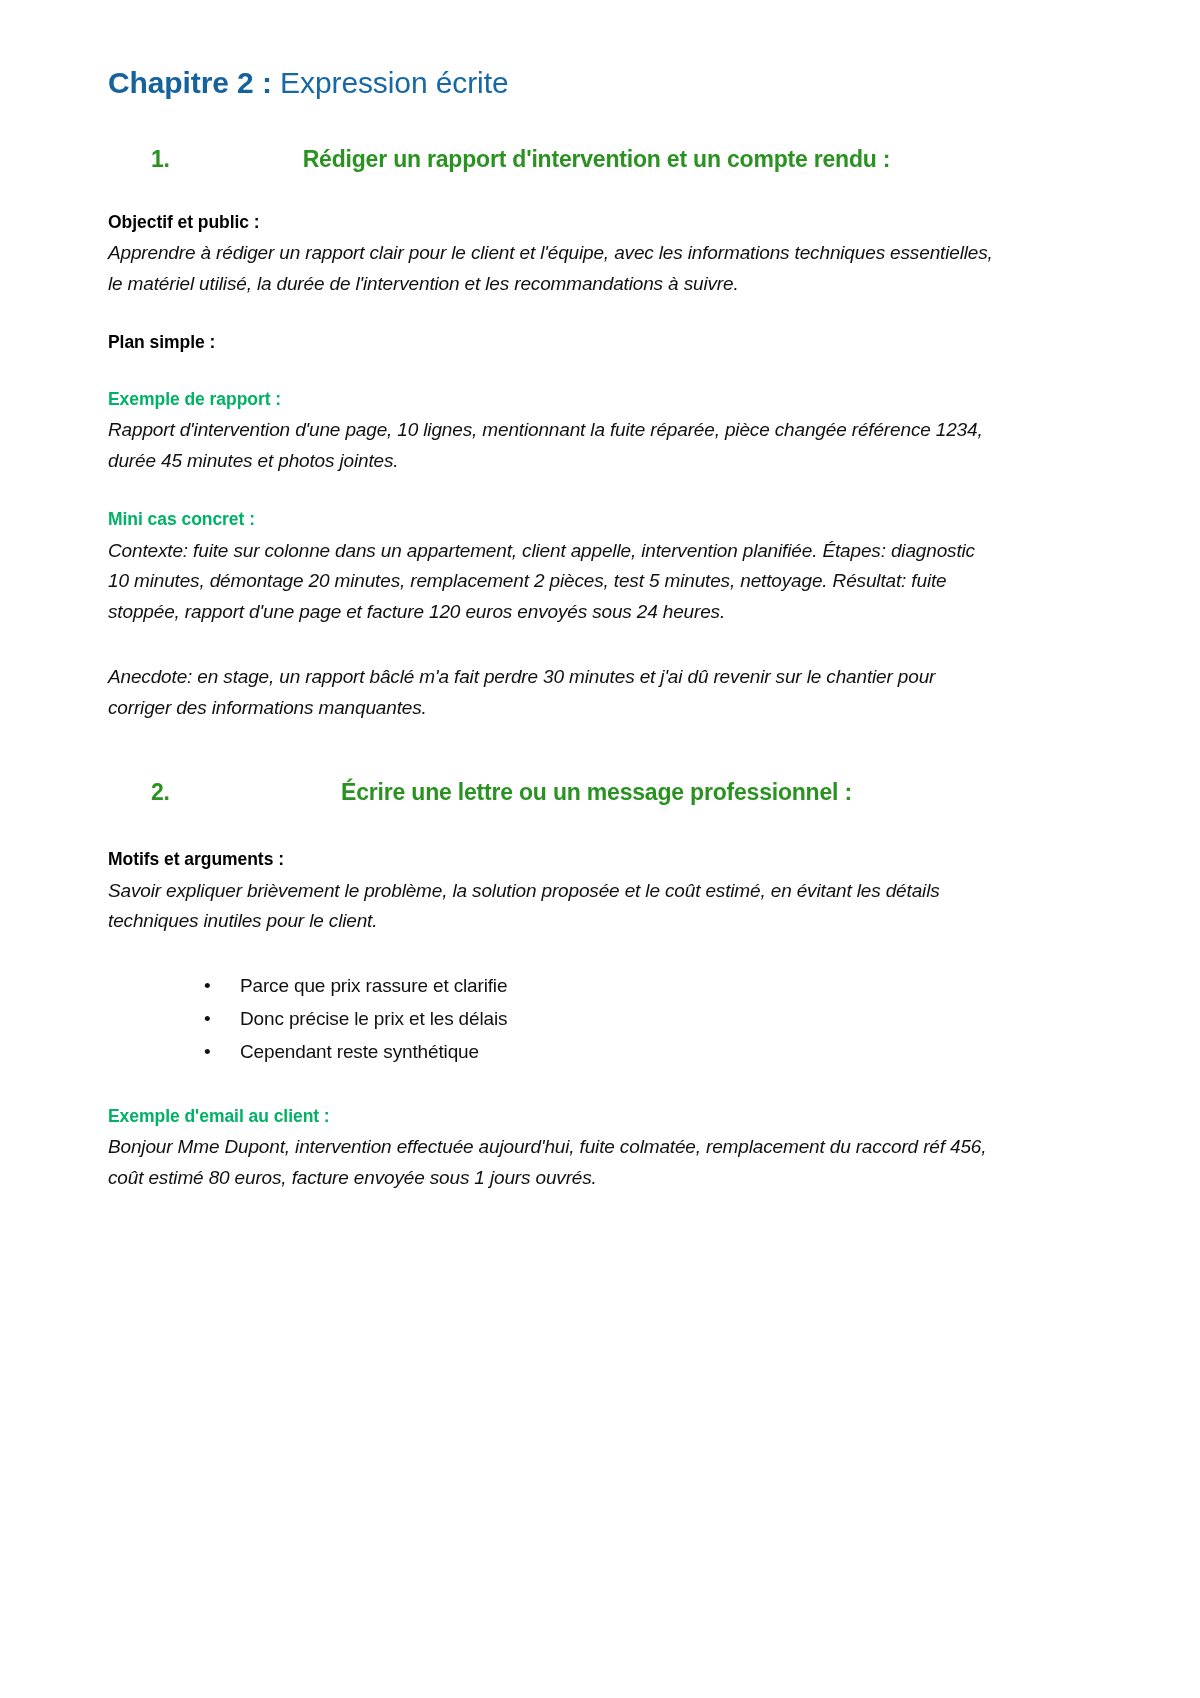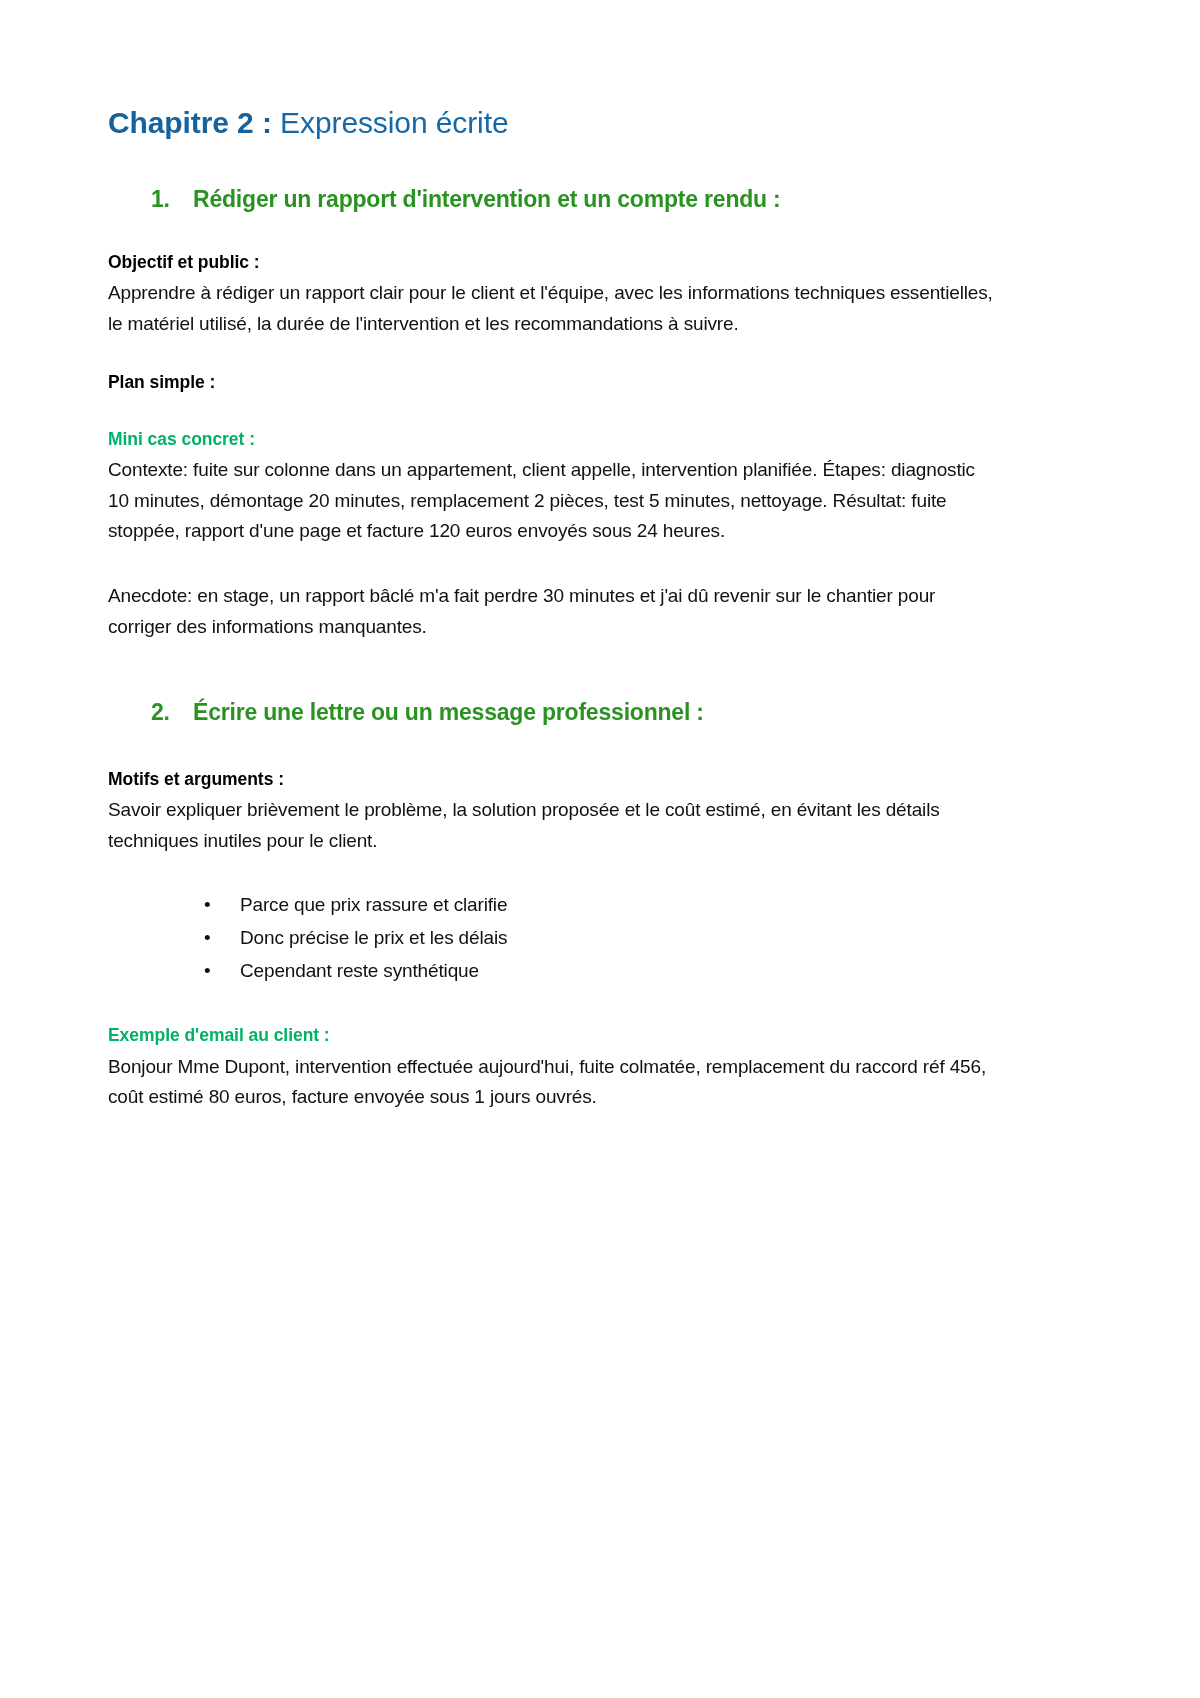--- a/index.html
+++ b/index.html
@@ -13,21 +13,21 @@
     font-family: "Liberation Sans", sans-serif;
     color: #000000;
     -webkit-font-smoothing: antialiased;
   }
   .page {
     position: relative;
     width: 1200px;
     height: 1698px;
     background: #ffffff;
     box-sizing: border-box;
-    padding: 104px 200px 0 108px;
+    padding: 64px 200px 0 108px;
   }
   .content {
     width: 892px;
   }
 
   
   .chapter-title {
     font-size: 30px;
     line-height: 1.25;
     color: #1668a6;
@@ -52,20 +52,21 @@
     letter-spacing: -0.2px;
   }
   .section-heading .num {
     width: 42px;
     flex: 0 0 42px;
     font-weight: 700;
     color: #2a9220;
   }
   .section-heading .section-text {
     flex: 1;
+    text-align: center;
   }
   .section-heading.second {
     margin-top: 56px;
     margin-bottom: 40px;
   }
 
   
   .block {
     margin: 0 0 30px 0;
   }
@@ -82,20 +83,21 @@
   .sub-heading.green {
     color: #00b265;
   }
 
   .para {
     font-size: 19px;
     line-height: 1.62;
     color: #111111;
     margin: 0;
     letter-spacing: -0.15px;
+    font-style: italic;
   }
 
   .spaced-para {
     margin-top: 34px;
   }
 
   
   .bullet-list {
     list-style: none;
     margin: 34px 0 36px 0;
@@ -137,20 +139,24 @@
 
     <div class="block">
       <div class="sub-heading">Objectif et public :</div>
       <p class="para">Apprendre à rédiger un rapport clair pour le client et l'équipe, avec les informations techniques essentielles, le matériel utilisé, la durée de l'intervention et les recommandations à suivre.</p>
     </div>
 
     <div class="block">
       <div class="sub-heading">Plan simple :</div>
     </div>
 
+    <div class="block">
+      <div class="sub-heading green">Exemple de rapport :</div>
+      <p class="para">Rapport d'intervention d'une page, 10 lignes, mentionnant la fuite réparée, pièce changée référence 1234, durée 45 minutes et photos jointes.</p>
+    </div>
 
     <div class="block">
       <div class="sub-heading green">Mini cas concret :</div>
       <p class="para">Contexte: fuite sur colonne dans un appartement, client appelle, intervention planifiée. Étapes: diagnostic 10 minutes, démontage 20 minutes, remplacement 2 pièces, test 5 minutes, nettoyage. Résultat: fuite stoppée, rapport d'une page et facture 120 euros envoyés sous 24 heures.</p>
     </div>
 
     <p class="para spaced-para">Anecdote: en stage, un rapport bâclé m'a fait perdre 30 minutes et j'ai dû revenir sur le chantier pour corriger des informations manquantes.</p>
 
     <h2 class="section-heading second">
       <span class="num">2.</span>

